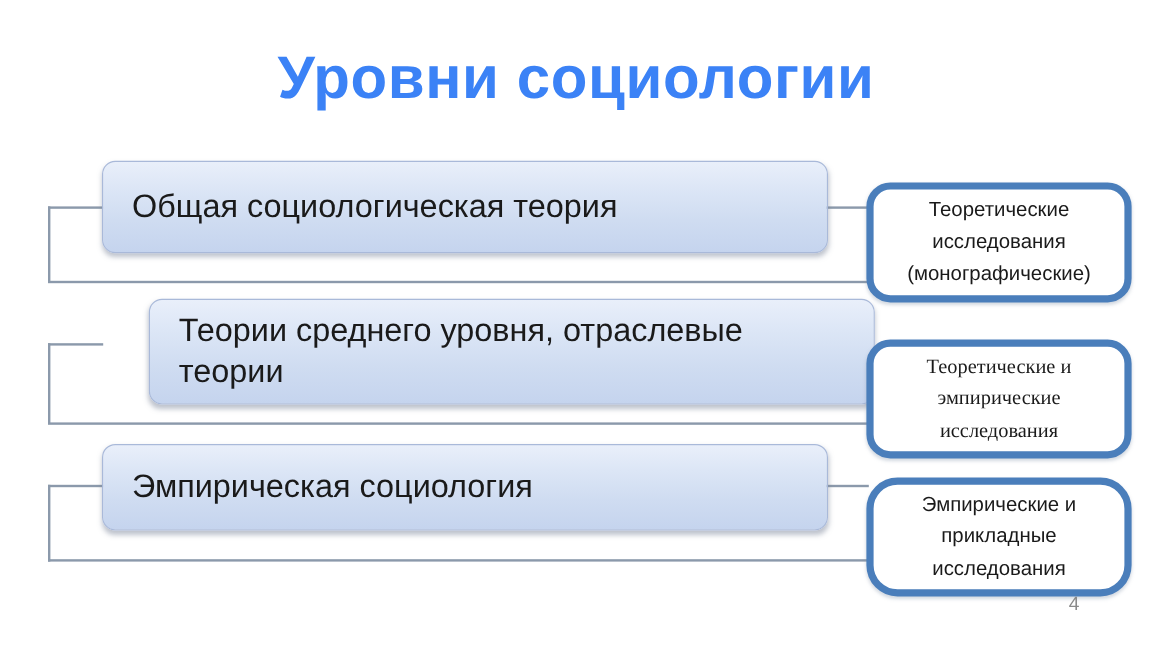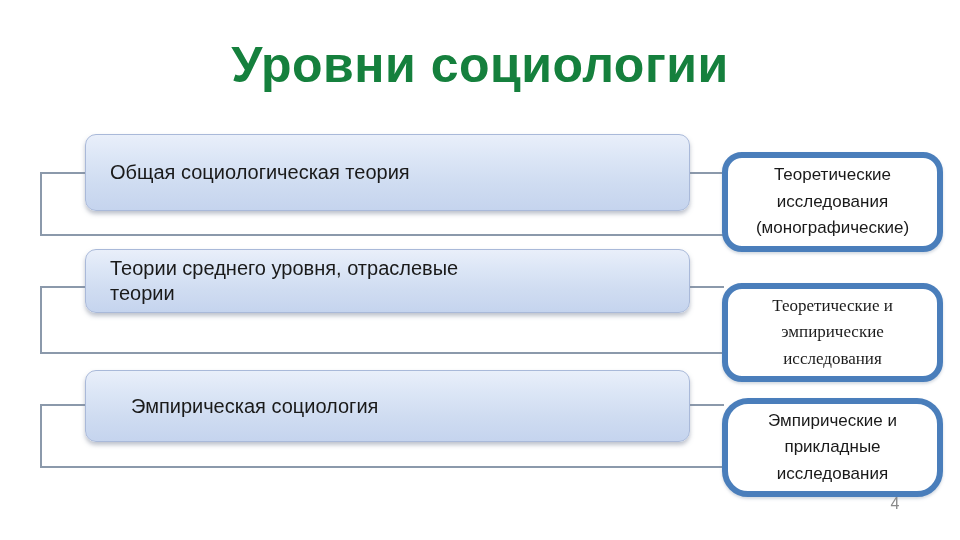--- a/index.html
+++ b/index.html
@@ -13,21 +13,21 @@
   }
 
   .slide-title {
     position: absolute;
     top: 36px;
     left: 0;
     width: 100%;
     text-align: center;
     font-size: 50px;
     font-weight: 700;
-    color: #15803d;
+    color: #3b82f6;
     letter-spacing: 0.5px;
   }
 
   
   .line {
     position: absolute;
     background: #8b99ab;
   }
   .h-line { height: 2px; }
   .v-line { width: 2px; }
@@ -41,21 +41,21 @@
     background: linear-gradient(180deg, #e9effa 0%, #dce6f6 30%, #cfdcf1 65%, #c5d4ee 100%);
     border: 1px solid #a9b9d9;
     border-radius: 11px;
     box-shadow: 0 3px 4px rgba(125,135,155,0.5);
     display: flex;
     align-items: center;
   }
   .main-label {
     padding-left: 24px;
     padding-right: 14px;
-    font-size: 20px;
+    font-size: 27px;
     color: #1a1a1a;
     line-height: 1.25;
     white-space: pre-line;
   }
 
   
   .side-box {
     position: absolute;
     left: 722px;
     width: 221px;
@@ -78,29 +78,29 @@
 
   
   .r1-main { top: 134px; height: 77px; }
   .r1-side { top: 152px; height: 100px; }
   .r1-bracket-top    { top: 172px; left: 40px; width: 46px; }
   .r1-bracket-vert   { top: 172px; left: 40px; height: 63px; }
   .r1-bracket-bottom { top: 234px; left: 40px; width: 684px; }
   .r1-stub           { top: 172px; left: 688px; width: 36px; }
 
   
-  .r2-main { top: 249px; height: 64px; }
+  .r2-main { top: 249px; height: 88px; margin-left: 39px; }
   .r2-side { top: 283px; height: 99px; font-family: Liberation Serif, serif; }
   .r2-bracket-top    { top: 286px; left: 40px; width: 46px; }
   .r2-bracket-vert   { top: 286px; left: 40px; height: 67px; }
   .r2-bracket-bottom { top: 352px; left: 40px; width: 684px; }
   .r2-stub           { top: 286px; left: 688px; width: 36px; }
 
   
-  .r3-main { top: 370px; height: 72px; padding-left: 21px; }
+  .r3-main { top: 370px; height: 72px; }
   .r3-side { top: 398px; height: 99px; border-radius: 26px; }
   .r3-bracket-top    { top: 404px; left: 40px; width: 46px; }
   .r3-bracket-vert   { top: 404px; left: 40px; height: 64px; }
   .r3-bracket-bottom { top: 466px; left: 40px; width: 684px; }
   .r3-stub           { top: 404px; left: 688px; width: 36px; }
 
   .page-number {
     position: absolute;
     top: 495px;
     left: 880px;

